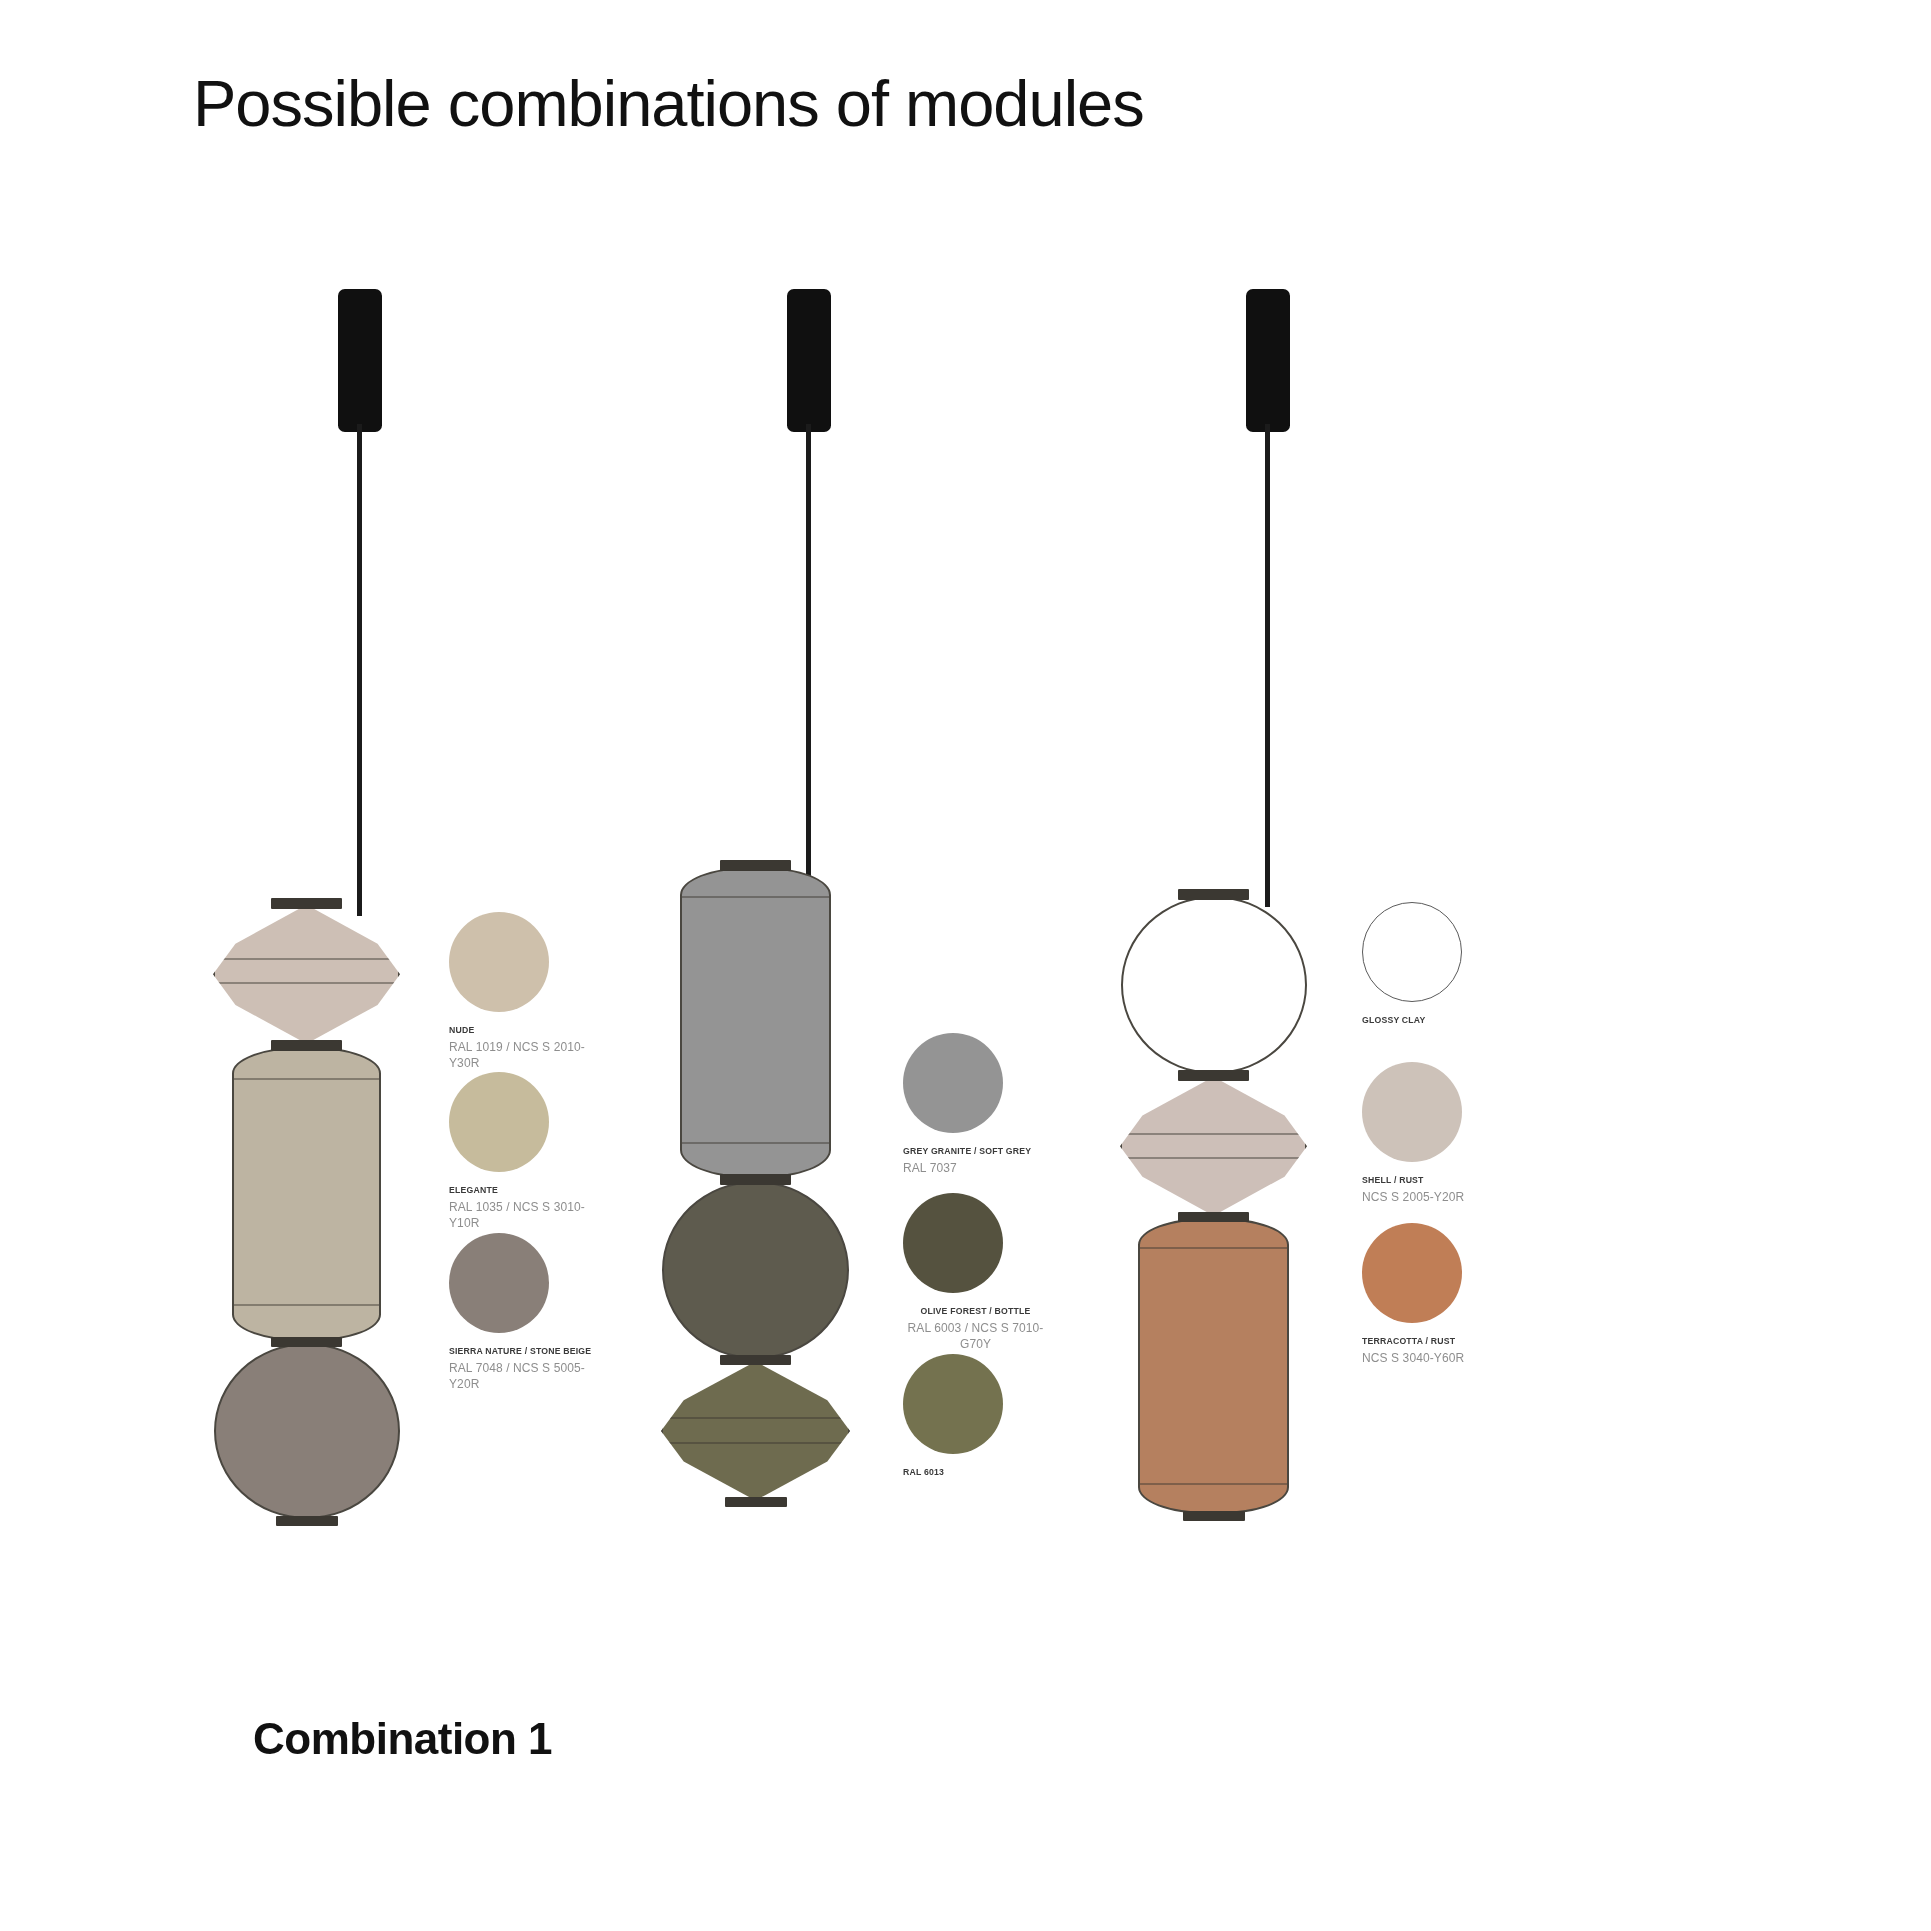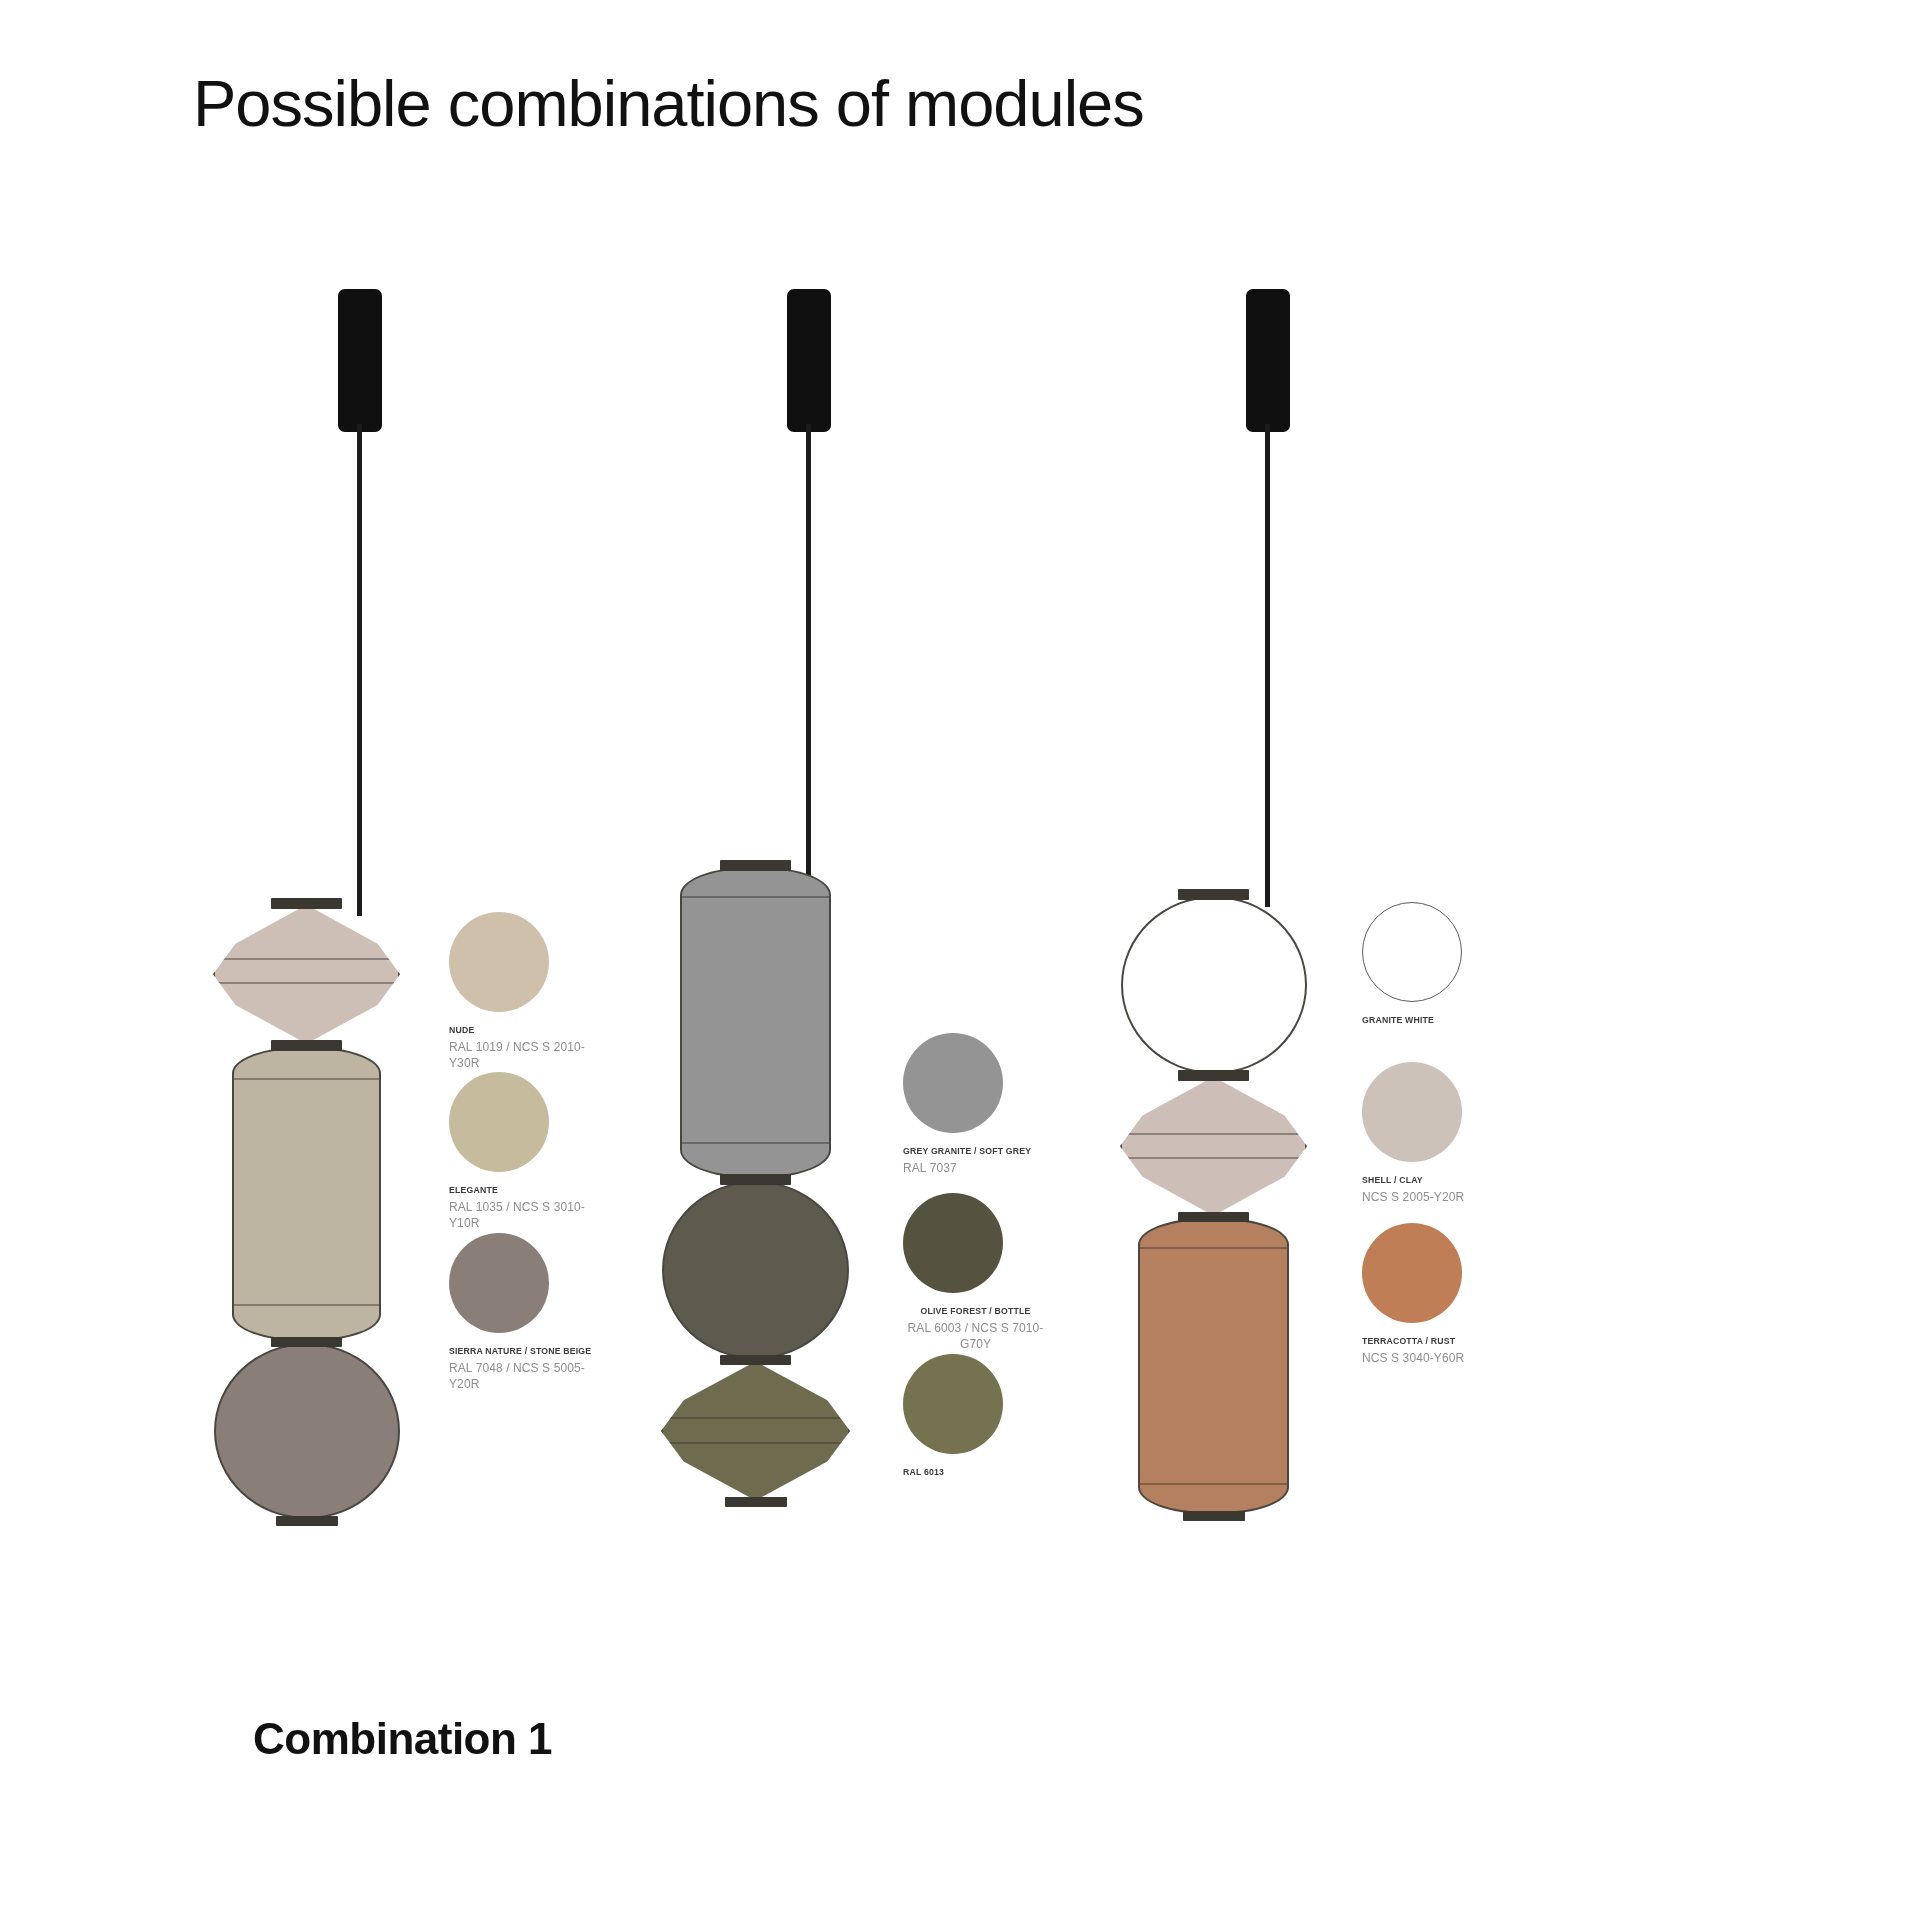--- a/index.html
+++ b/index.html
@@ -292,26 +292,26 @@
         <div class="module shape-barrel" style="width:147px; height:292px; background:#b5805f;">
           <div class="rib" style="top:9%;"></div>
           <div class="rib" style="top:90%;"></div>
         </div>
         <div class="connector" style="width:62px;"></div>
       </div>
 
       <div class="swatches" style="left:290px; top:632px;">
         <div class="swatch" style="top:0;">
           <div class="chip outline"></div>
-          <div class="sw-name">GRANITE WHITE</div>
+          <div class="sw-name">GLOSSY CLAY</div>
           <div class="sw-code"></div>
         </div>
         <div class="swatch" style="top:160px;">
           <div class="chip" style="background:#cdc2b9;"></div>
-          <div class="sw-name">SHELL / CLAY</div>
+          <div class="sw-name">SHELL / RUST</div>
           <div class="sw-code">NCS S 2005-Y20R</div>
         </div>
         <div class="swatch" style="top:321px;">
           <div class="chip" style="background:#c07e56;"></div>
           <div class="sw-name">TERRACOTTA / RUST</div>
           <div class="sw-code">NCS S 3040-Y60R</div>
         </div>
       </div>
     </div>
 

